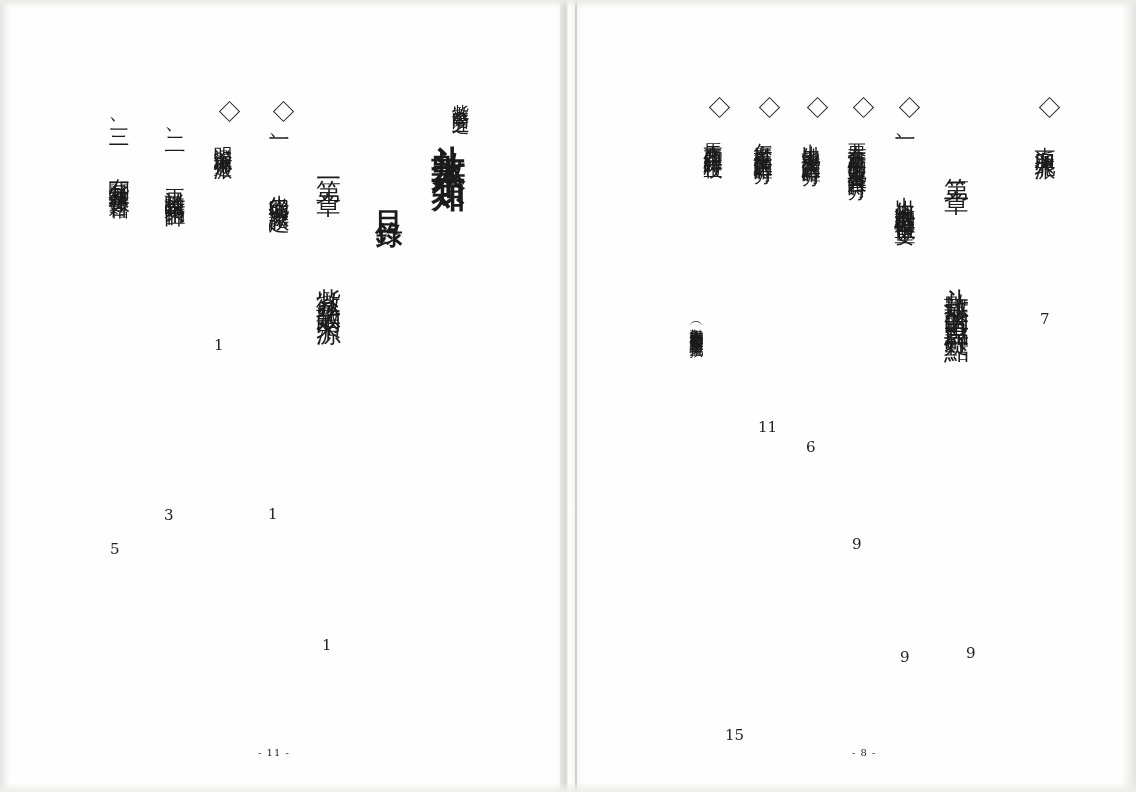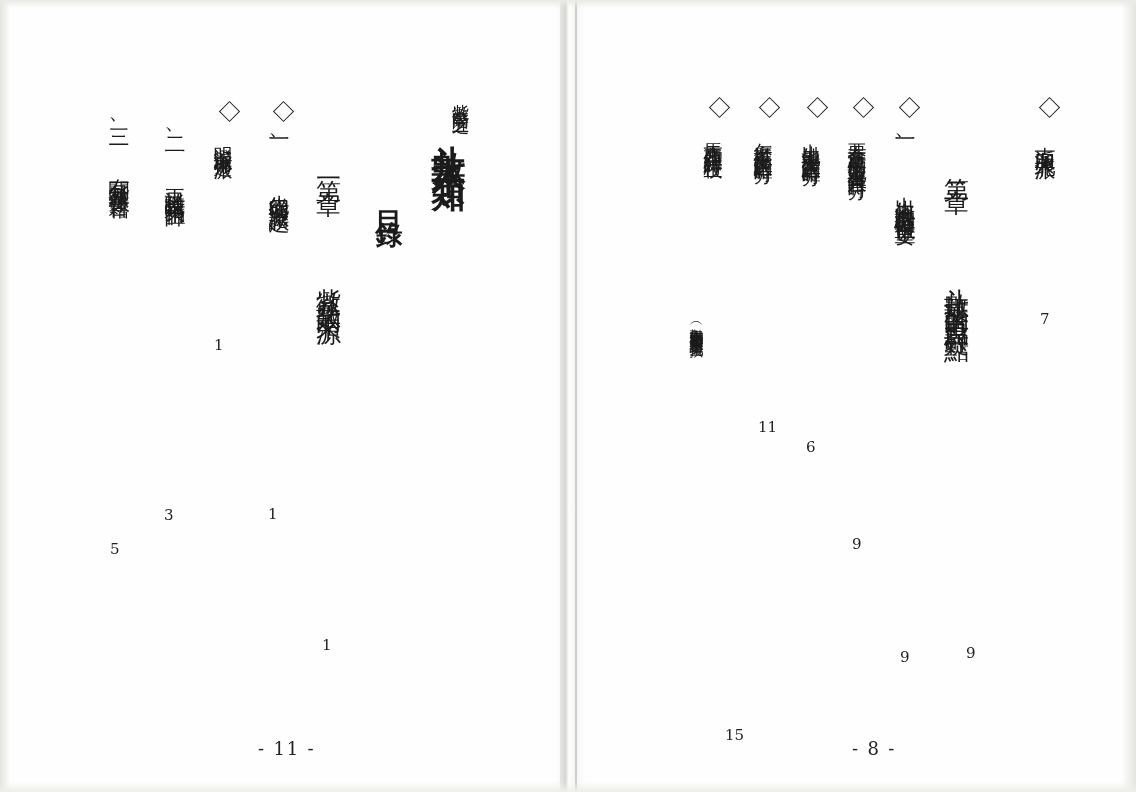--- a/index.html
+++ b/index.html
@@ -117,24 +117,25 @@
   }
   .diamond {
     position: absolute;
     width: 13px;
     height: 13px;
     border: 1.6px solid #222;
     transform: rotate(45deg);
   }
   .folio {
     position: absolute;
-    font-size: 18px;
+    font-size: 10px;
     color: #222;
     font-family: "DejaVu Serif", "Liberation Serif", serif;
     letter-spacing: 0.1em;
+    margin-top: 9px;
   }
 </style>
 </head>
 <body>
 
 <div id="page">
 
   <div class="sheet sheet-right-page"></div>
   <div class="sheet sheet-left-page"></div>
   <div class="gutter"></div>

